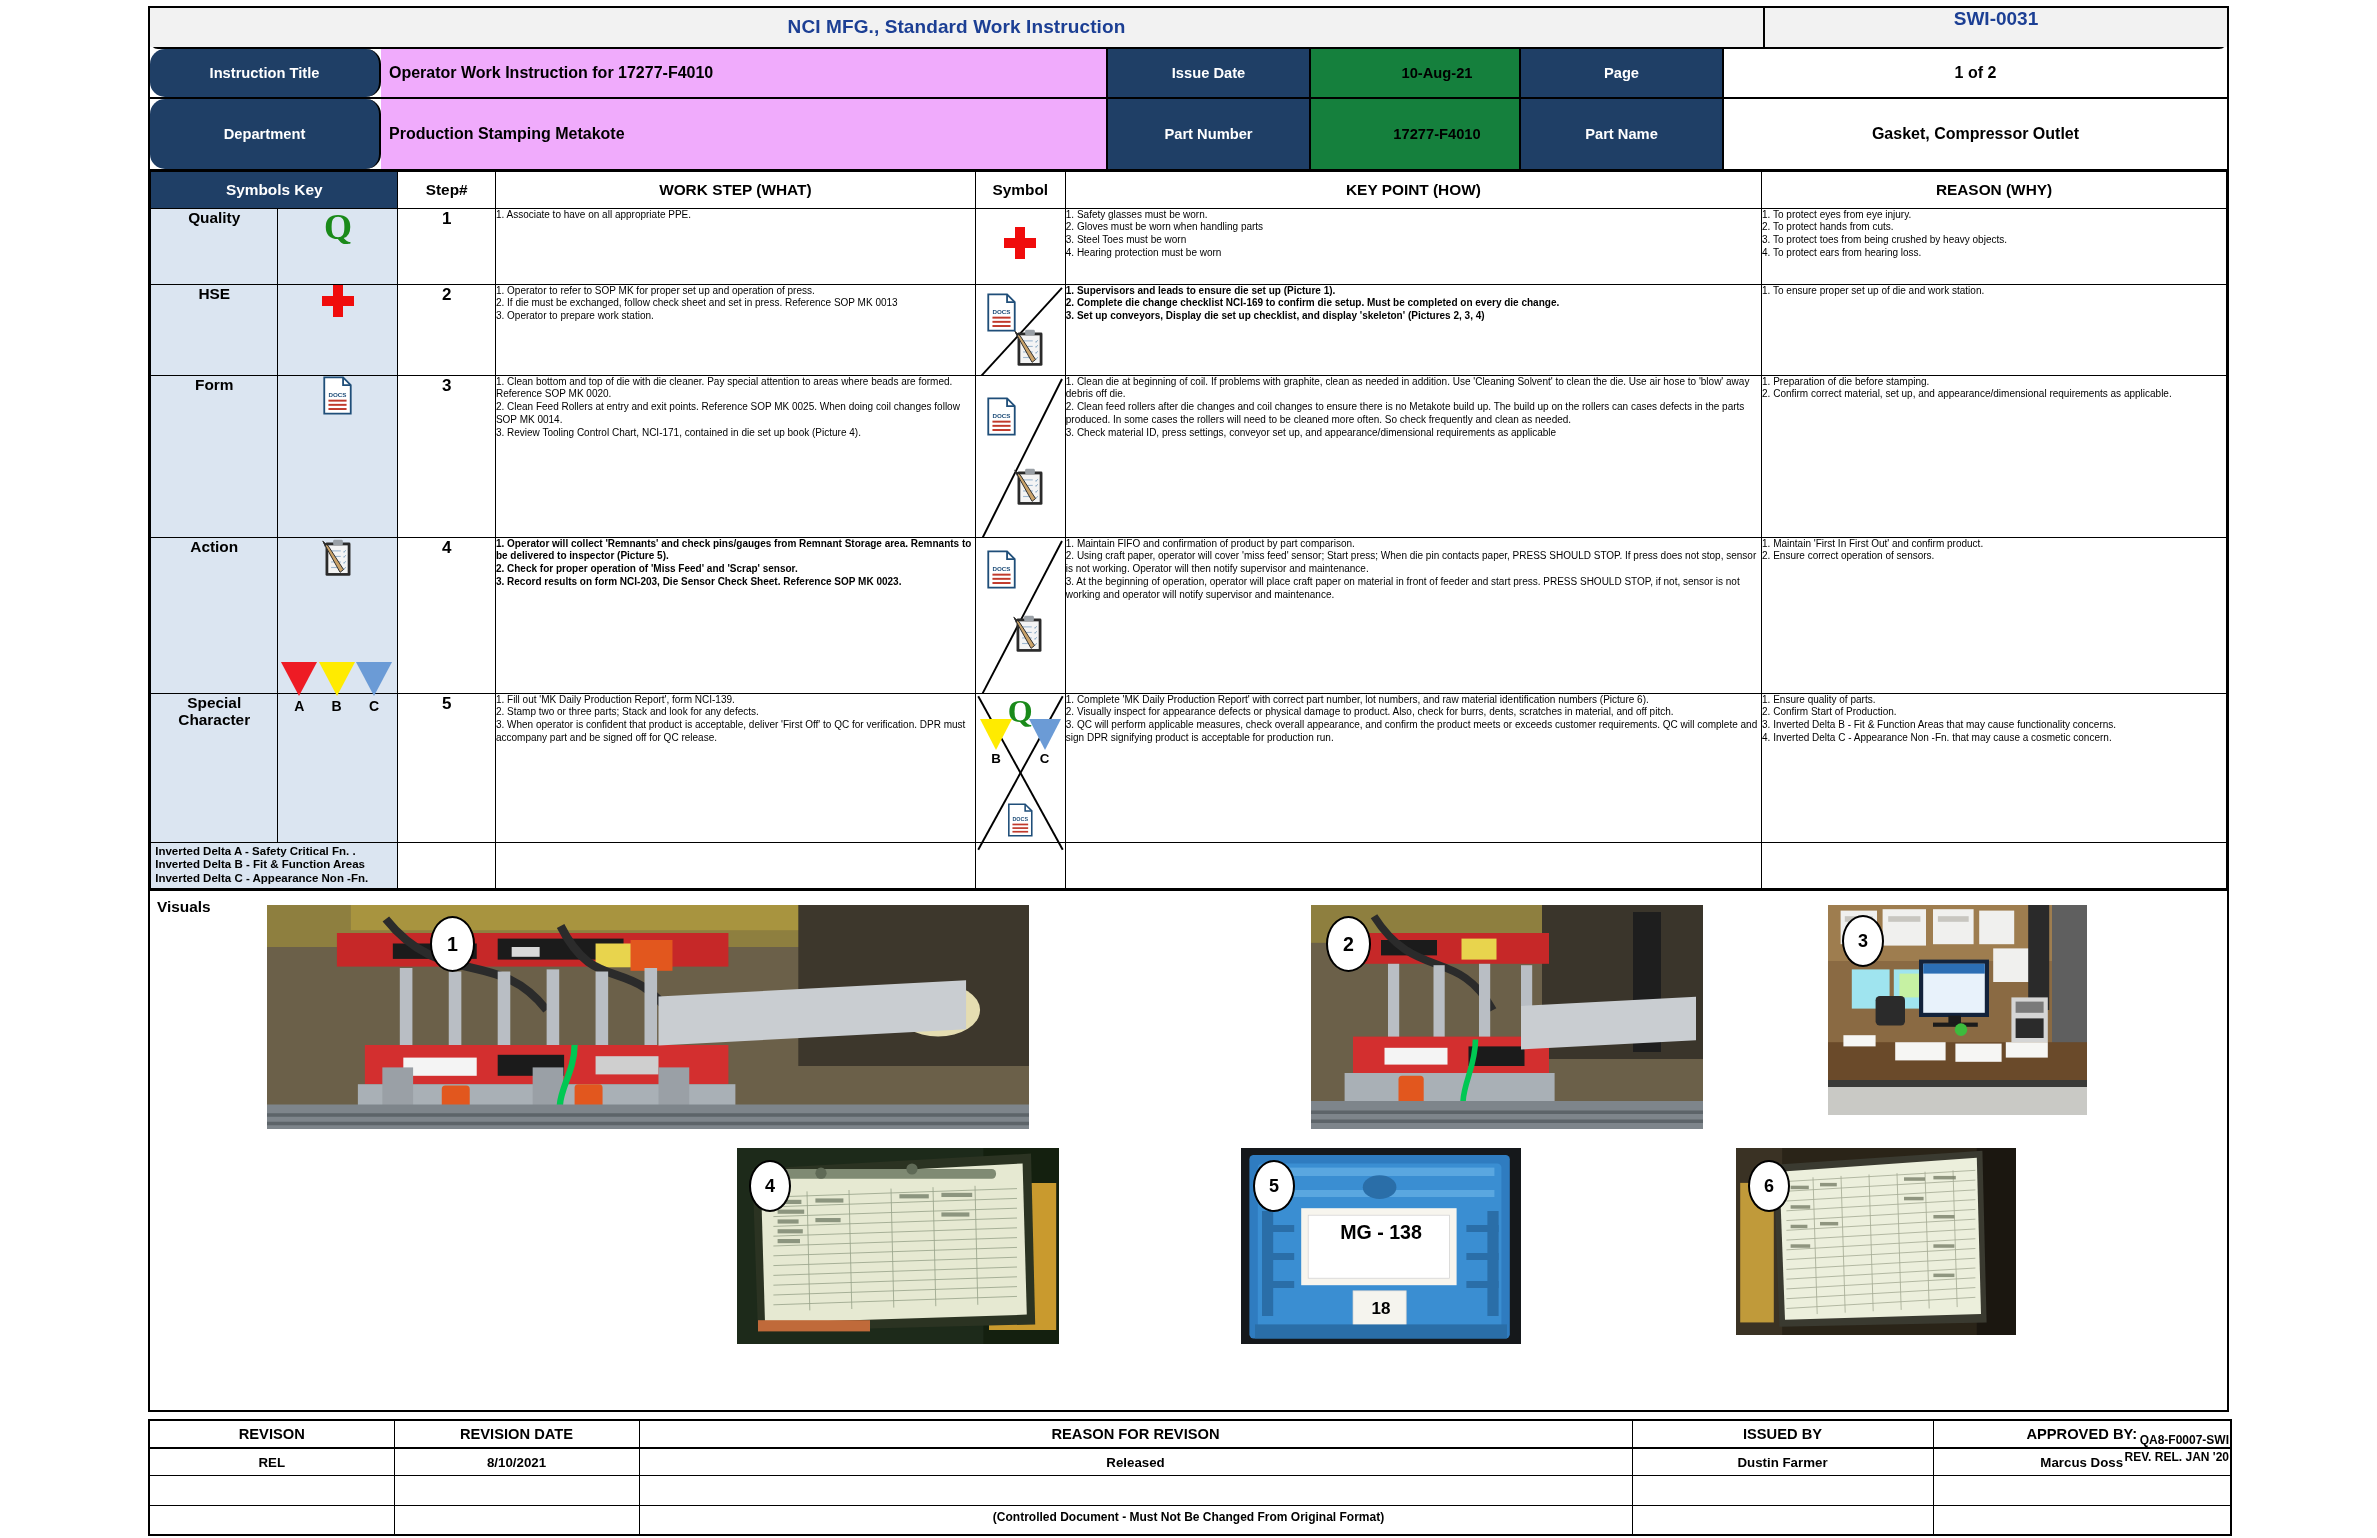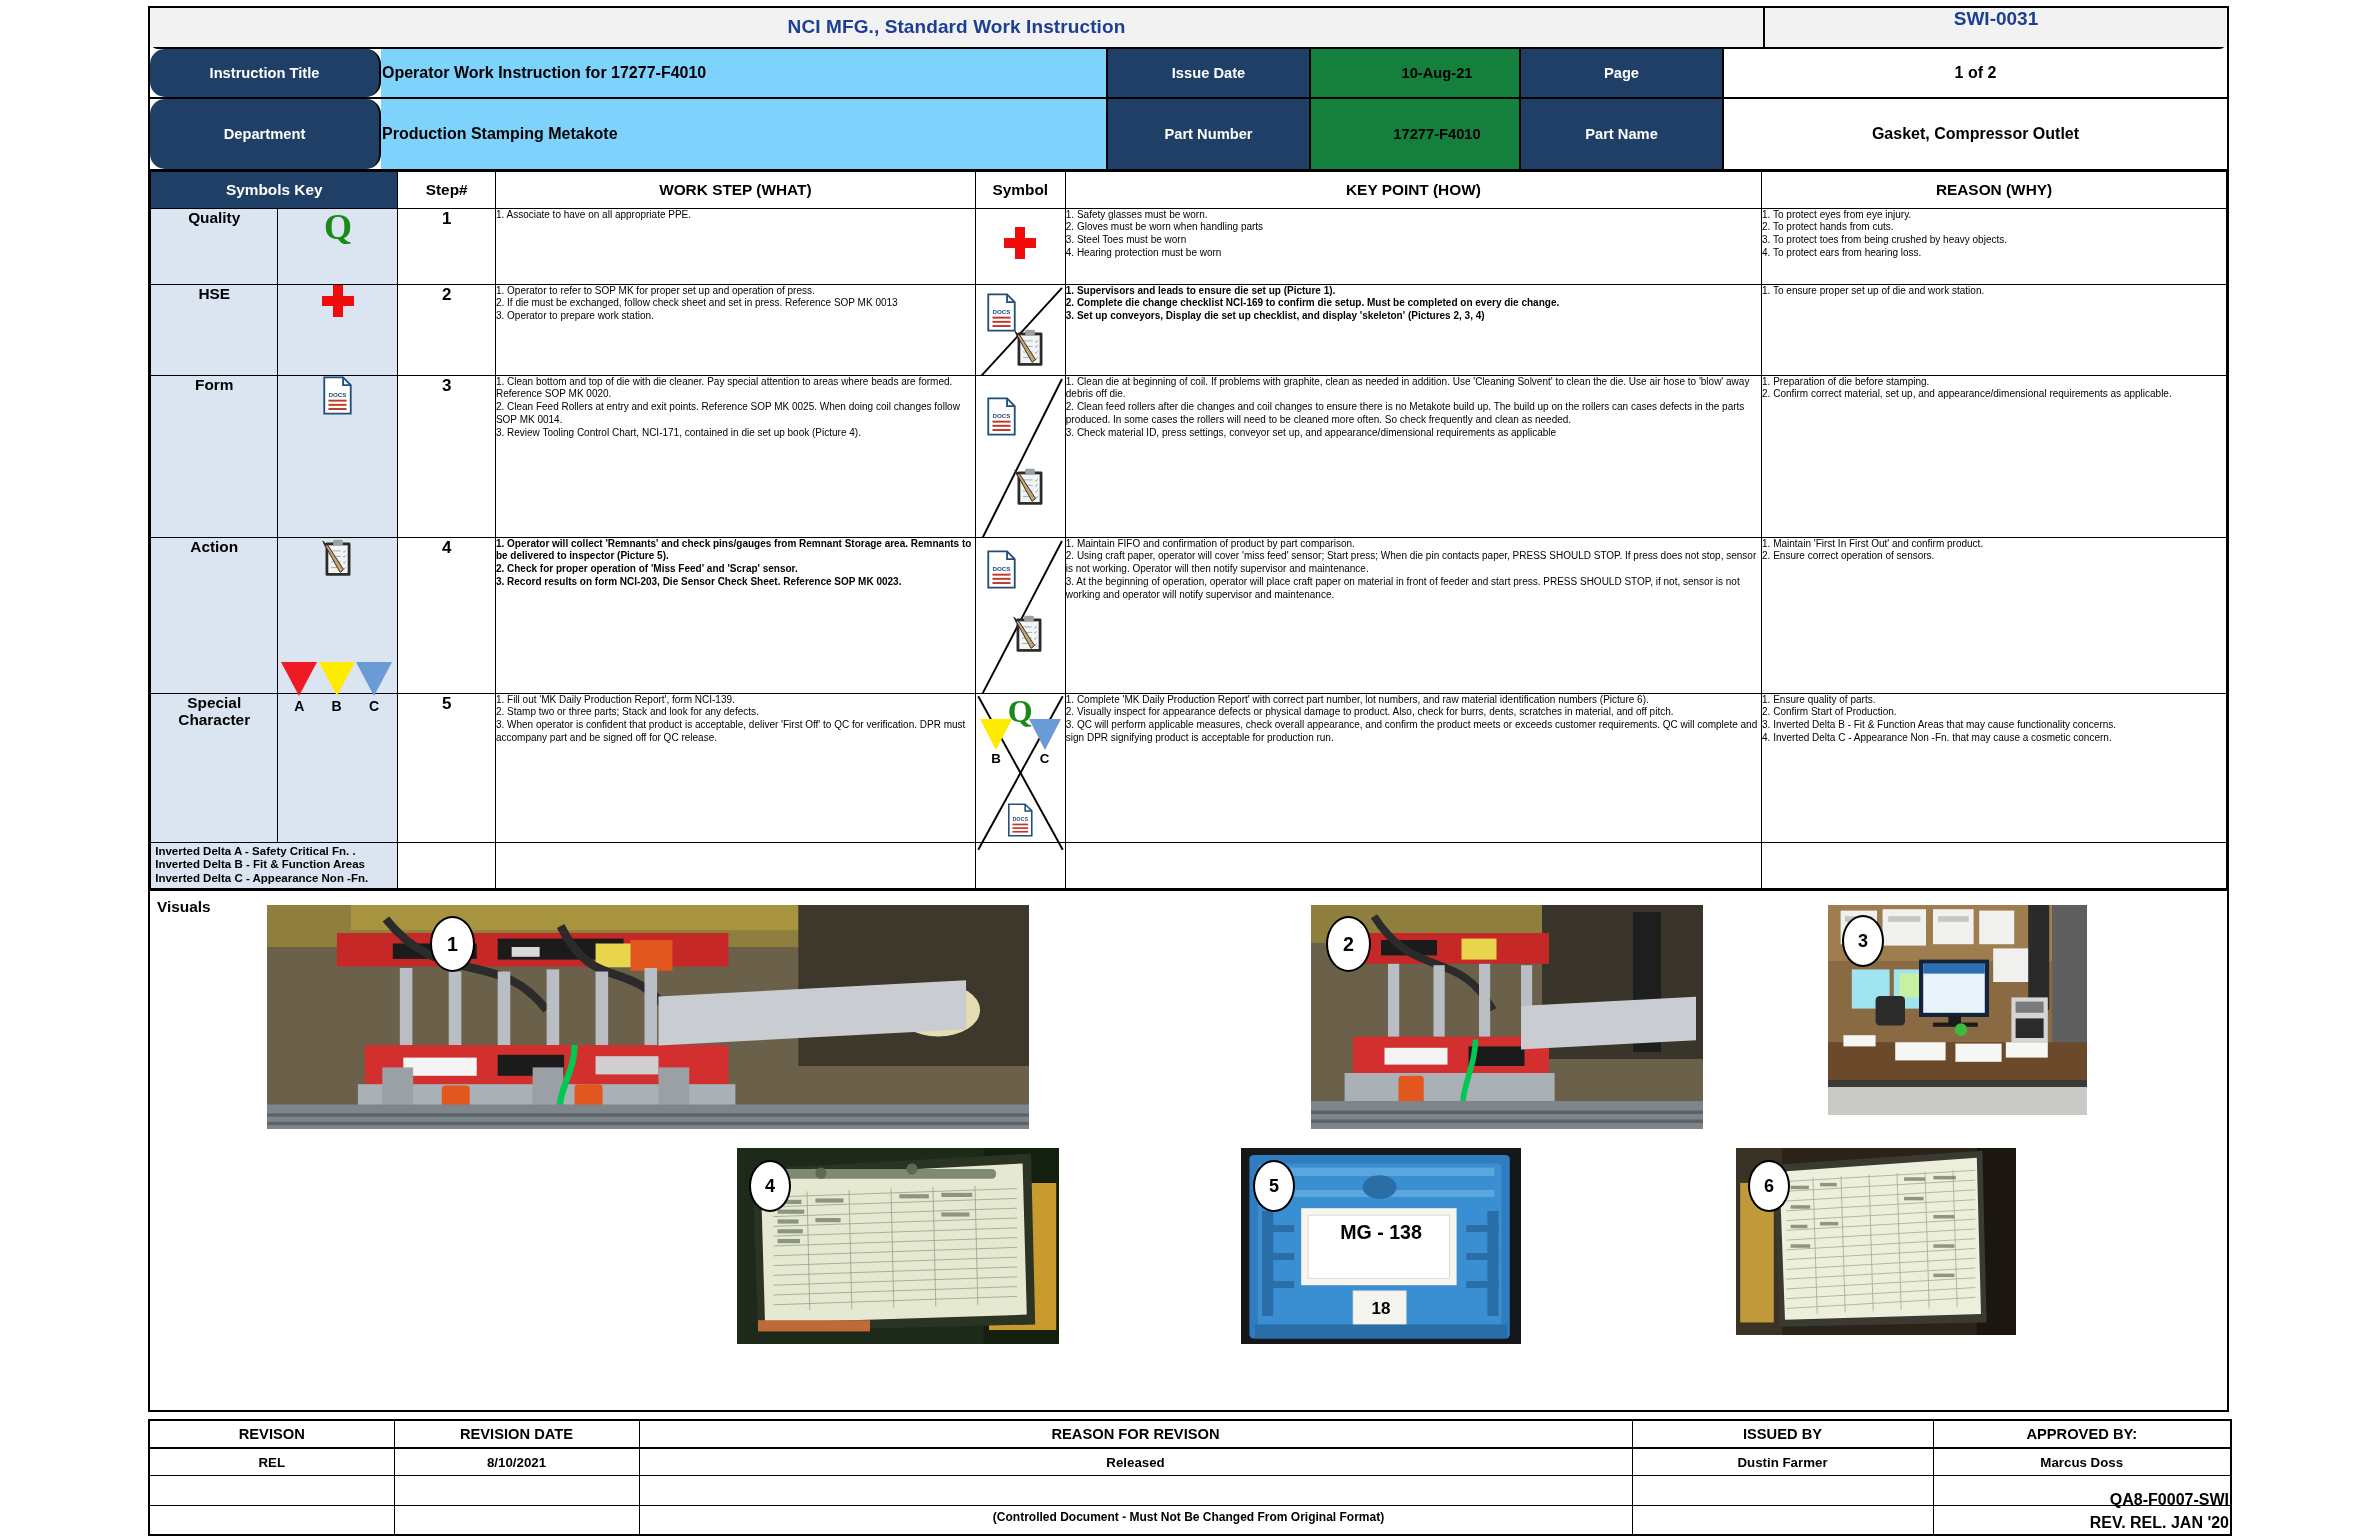--- a/index.html
+++ b/index.html
@@ -31,21 +31,21 @@
     width:462px;background:#f2f2f2;display:flex;align-items:flex-start;justify-content:center;
   }
   .tb-main span{color:#1c3f94;font-weight:bold;font-size:19px;letter-spacing:0.1px;}
   .tb-id span{color:#1c3f94;font-weight:bold;font-size:19px;}
 
   
   .hdrrow{display:flex;border-bottom:2.1px solid #000;}
   .hcell{display:flex;align-items:center;box-sizing:border-box;border-right:2.1px solid #000;}
   .hcell:last-child{border-right:none;}
   .h-lab{width:231px;justify-content:center;background:#1f3f66;color:#fff;font-weight:bold;font-size:14.7px;border-radius:15px;}
-  .h-title{flex:1 1 auto;background:#7dd3fc;padding-left:1px;font-weight:bold;font-size:16px;}
+  .h-title{flex:1 1 auto;background:#f0abfc;padding-left:8px;font-weight:bold;font-size:16px;}
   .h-lab2{width:203px;justify-content:center;background:#1f3f66;color:#fff;font-weight:bold;font-size:14.7px;}
   .h-val{width:210px;justify-content:center;background:#15803d;font-weight:bold;font-size:14.7px;padding-left:44px;}
   .h-lab3{width:203px;justify-content:center;background:#1f3f66;color:#fff;font-weight:bold;font-size:14.7px;}
   .h-val2{width:503px;justify-content:center;background:#fff;font-weight:bold;font-size:16px;}
   .hdr1{height:48px;}
   .hdr2{height:70px;}
 
   
   .maintbl{width:100%;border-collapse:collapse;table-layout:fixed;}
   .maintbl td{border:1.4px solid #000;vertical-align:top;padding:0;}
@@ -92,21 +92,21 @@
   }
 
   
   .revwrap{position:absolute;left:148px;top:1419px;width:2081px;}
   .revtbl{width:100%;border-collapse:collapse;table-layout:fixed;border:2.8px solid #000;}
   .revtbl td{border:1.4px solid #000;text-align:center;font-size:13.3px;font-weight:bold;height:24px;}
   .revtbl td.rh{font-size:14.7px;border-bottom:2.8px solid #000;}
   .revtbl td.blank{height:26.6px;}
 
   .footnote{position:absolute;left:0;width:2377px;text-align:center;font-weight:bold;font-size:12px;top:1510px;}
-  .formid{position:absolute;right:148px;top:1488px;text-align:right;font-weight:bold;font-size:16px;line-height:1.45;}
+  .formid{position:absolute;right:148px;top:1432px;text-align:right;font-weight:bold;font-size:12px;line-height:1.45;}
 </style>
 </head>
 <body>
 
 <div class="page">
 
   <div class="doc">
 
     <div class="titleband">
       <div class="tb-main">

